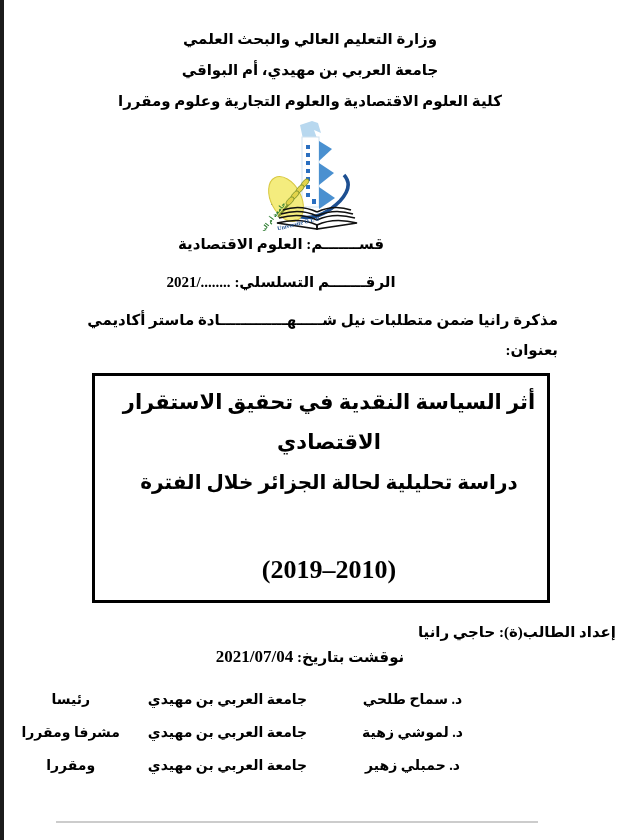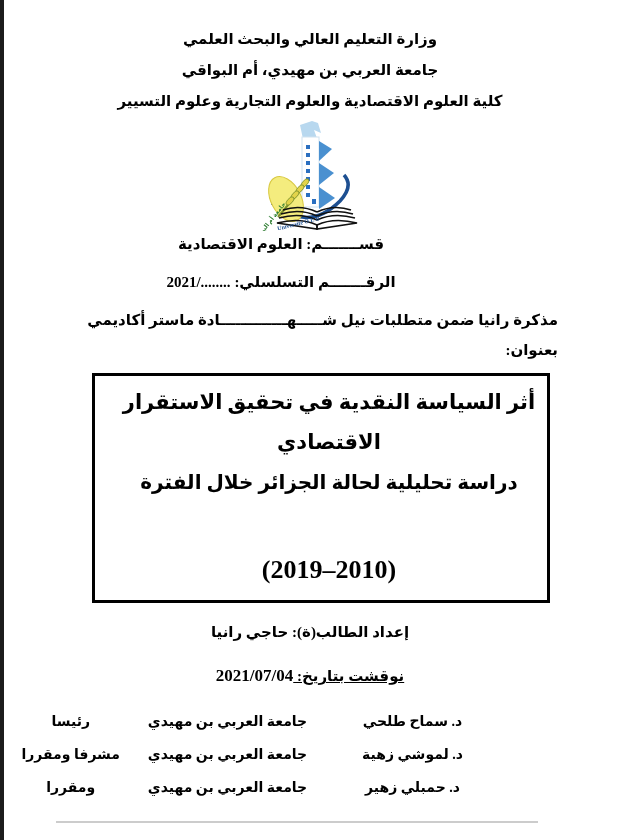--- a/index.html
+++ b/index.html
@@ -42,22 +42,22 @@
     border:3px solid #000;
     text-align:center;font-weight:700;
     padding:6px 6px 10px 22px;
   }
   .title-l1{font-size:21px;line-height:40px;}
   .title-l2{font-size:20px;line-height:40px;}
   .title-l3{font-size:26px;line-height:40px;direction:ltr;font-weight:700;margin-top:48px;}
   .center-line{
     text-align:center;font-weight:700;font-size:15px;
   }
-  .prepared{margin-top:16px;line-height:26px;}
-  .defense{margin-top:16px;line-height:30px;text-decoration:underline;}
+  .prepared{margin-top:16px;line-height:26px;text-align:right;}
+  .defense{line-height:24px;}
   .defense .num,.year .num{font-size:17px;}
   .committee{
     display:grid;grid-template-columns:155px 215px 1fr;
     margin-top:14px;padding:0 126px 0 60px;
     font-weight:700;font-size:14px;
   }
   .committee .cell{line-height:33px;text-align:center;white-space:nowrap;}
   .footnote-sep{
     position:absolute;left:56px;top:821px;width:482px;height:2px;background:#cccccc;
   }
@@ -65,21 +65,21 @@
 </head>
 <body>
 
 <div class="scan-edge"></div>
 
 <div class="page">
 
   <div class="hdr-block">
     <div class="hdr">وزارة التعليم العالي والبحث العلمي</div>
     <div class="hdr">جامعة العربي بن مهيدي، أم البواقي</div>
-    <div class="hdr">كلية العلوم الاقتصادية والعلوم التجارية وعلوم التسيير</div>
+    <div class="hdr">كلية العلوم الاقتصادية والعلوم التجارية وعلوم ومقررا</div>
   </div>
 
   <div class="logo-wrap">
     <svg width="110" height="112" viewBox="0 0 100 112">
 
       <path d="M40,6 L52,2 L58,4 L61,14 L54,11 L58,22 L43,20 Z" fill="#b8d8ef"></path>
 
       <rect x="42" y="18" width="17" height="70" fill="#ffffff" stroke="#cfe2f0" stroke-width="1"></rect>
 
       <polygon points="59,22 72,30 59,42" fill="#4a90d0"></polygon>

